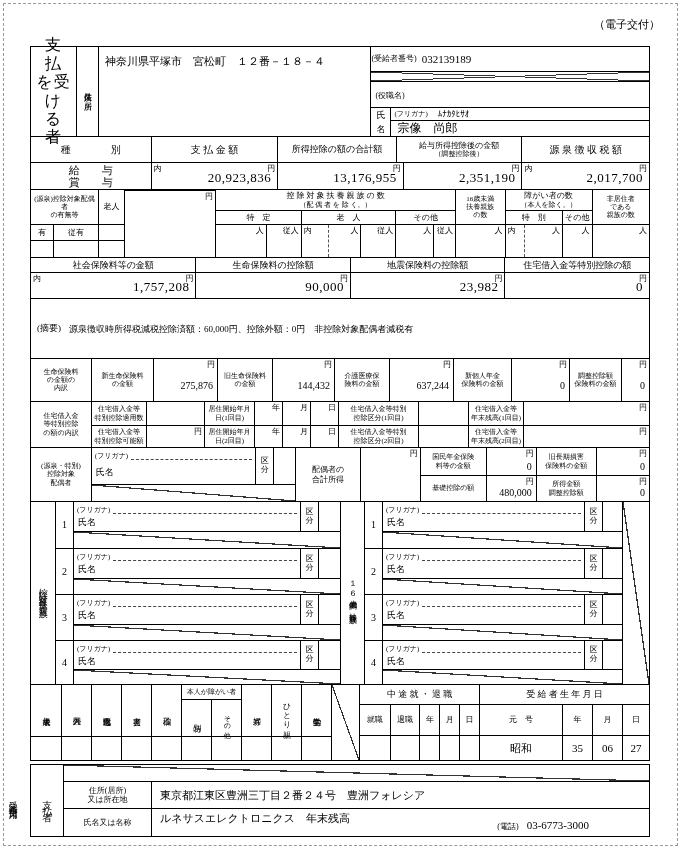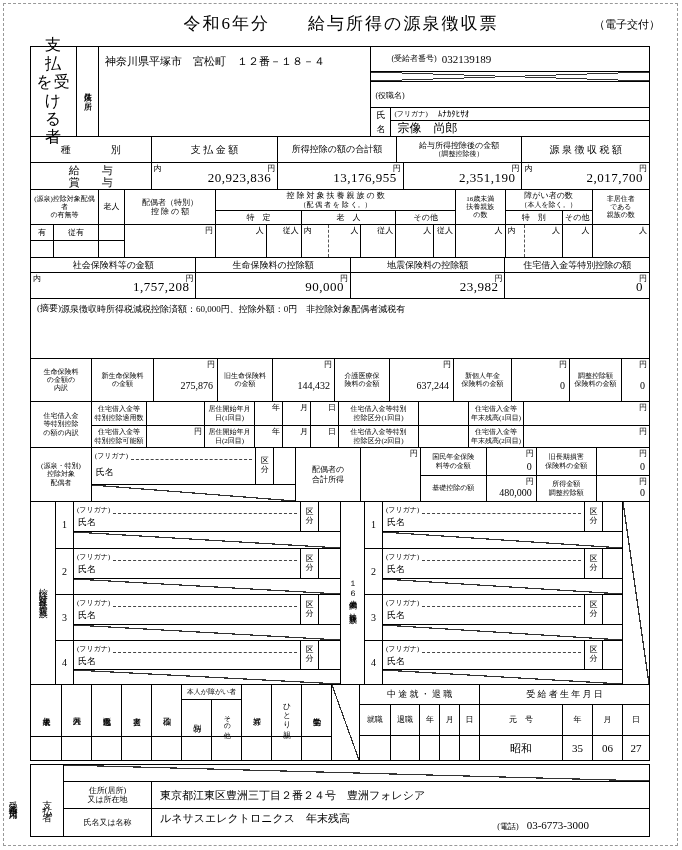--- a/index.html
+++ b/index.html
@@ -36,40 +36,39 @@
 .furirow{display:flex;align-items:flex-end;height:12px;}
 .fzone{flex:1;margin:0 3px 0 3px;}
 .namelbl{padding-left:4px;display:flex;align-items:center;flex:1;}
 .kub{display:flex;flex-direction:column;align-items:center;justify-content:center;font-size:8px;line-height:1.1;}
 </style>
 </head>
 <body>
 
 <div class="page">
   <div class="cut"></div>
-  <div class="title">令和6年分　　給与所得の源泉徴収票</div>
   <div class="deliv">（電子交付）</div>
 
   <div class="form">
 
     <div class="fr first" style="height:89px">
       <div class="c colf" style="width:45px;font-size:16px;letter-spacing:1px">
         <div>支　払</div>
         <div>を受け</div>
         <div>る　者</div>
       </div>
       <div class="bl c" style="width:22px">
         <span class="vt s8">住所又は居所</span>
       </div>
       <div class="bl" style="width:273px;padding:8px 5px 0 6px;font-size:11px">
         <div>神奈川県平塚市　宮松町　１２番－１８－４</div>
       </div>
       <div class="bl colf" style="width:279px">
         <div style="height:24px;display:flex;align-items:center">
-          <span class="s8" style="margin-left:20px">(受給者番号)</span>
+          <span class="s8" style="margin-left:0">(受給者番号)</span>
           <span class="s11" style="margin-left:5px">032139189</span>
         </div>
         <div class="bt diagx" style="height:10px"></div>
         <div class="bt" style="height:26px;padding:2px 0 0 4px">
           <span class="s8">(役職名)</span>
         </div>
         <div class="bt" style="height:29px;display:flex">
           <div class="colf c brd s9" style="width:20px;justify-content:space-around">
             <span>氏</span>
             <span>名</span>
@@ -135,24 +134,20 @@
           <div class="bl c s8" style="width:45px">従有</div>
           <div class="bl" style="width:26px"></div>
         </div>
         <div class="bt f1" style="display:flex">
           <div style="width:22px"></div>
           <div class="bl" style="width:45px"></div>
           <div class="bl" style="width:26px"></div>
         </div>
       </div>
       <div class="bl colf" style="width:92px">
-        <div class="c colf s8" style="height:34px">
-          <div>配偶者（特別）</div>
-          <div>控 除 の 額</div>
-        </div>
         <div class="bt f1 rel">
           <span class="utr">円</span>
         </div>
       </div>
       <div class="bl colf" style="width:240px">
         <div class="c colf" style="height:20px">
           <div class="s8">控 除 対 象 扶 養 親 族 の 数</div>
           <div class="s7">（配 偶 者 を 除 く。）</div>
         </div>
         <div class="bt" style="height:14px;display:flex">
@@ -253,23 +248,23 @@
       <div class="bl colf" style="width:145px">
         <div class="c s9" style="height:14px">住宅借入金等特別控除の額</div>
         <div class="bt f1 rel">
           <span class="utr">円</span>
           <span class="num">0</span>
         </div>
       </div>
     </div>
 
     <div class="fr" style="height:60px">
-      <div style="padding:4px 6px;display:flex;align-items:flex-start;width:100%">
+      <div style="padding:4px 6px;display:flex;align-items:center;width:100%">
         <span class="s9">(摘要)</span>
-        <span class="s9" style="padding-top:1px">源泉徴収時所得税減税控除済額：60,000円、控除外額：0円　非控除対象配偶者減税有</span>
+        <span class="s9" style="margin-left:8px;padding-top:1px">源泉徴収時所得税減税控除済額：60,000円、控除外額：0円　非控除対象配偶者減税有</span>
       </div>
     </div>
 
     <div class="fr" style="height:43px">
       <div class="c colf s7" style="width:60px">
         <div>生命保険料</div>
         <div>の金額の</div>
         <div>内訳</div>
       </div>
       <div class="bl c colf s7" style="width:62px">

